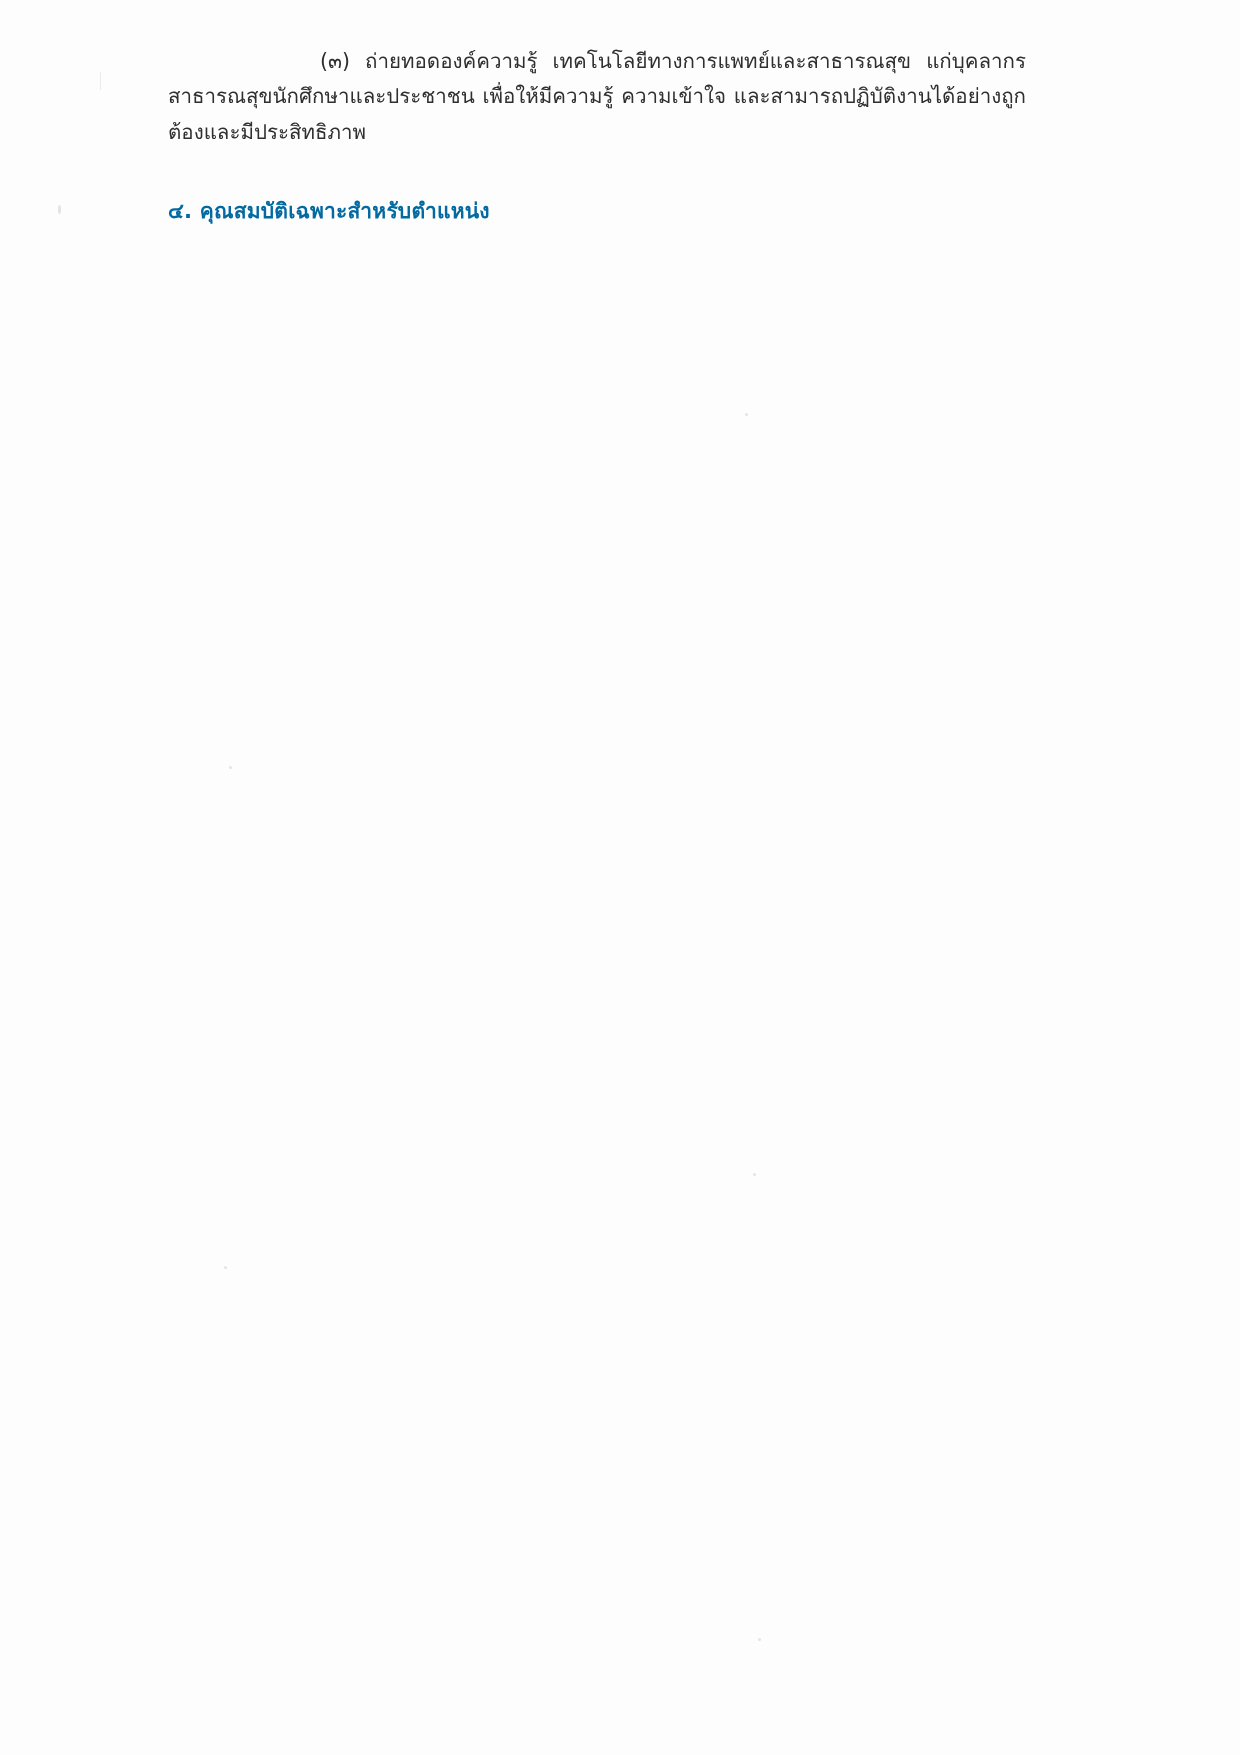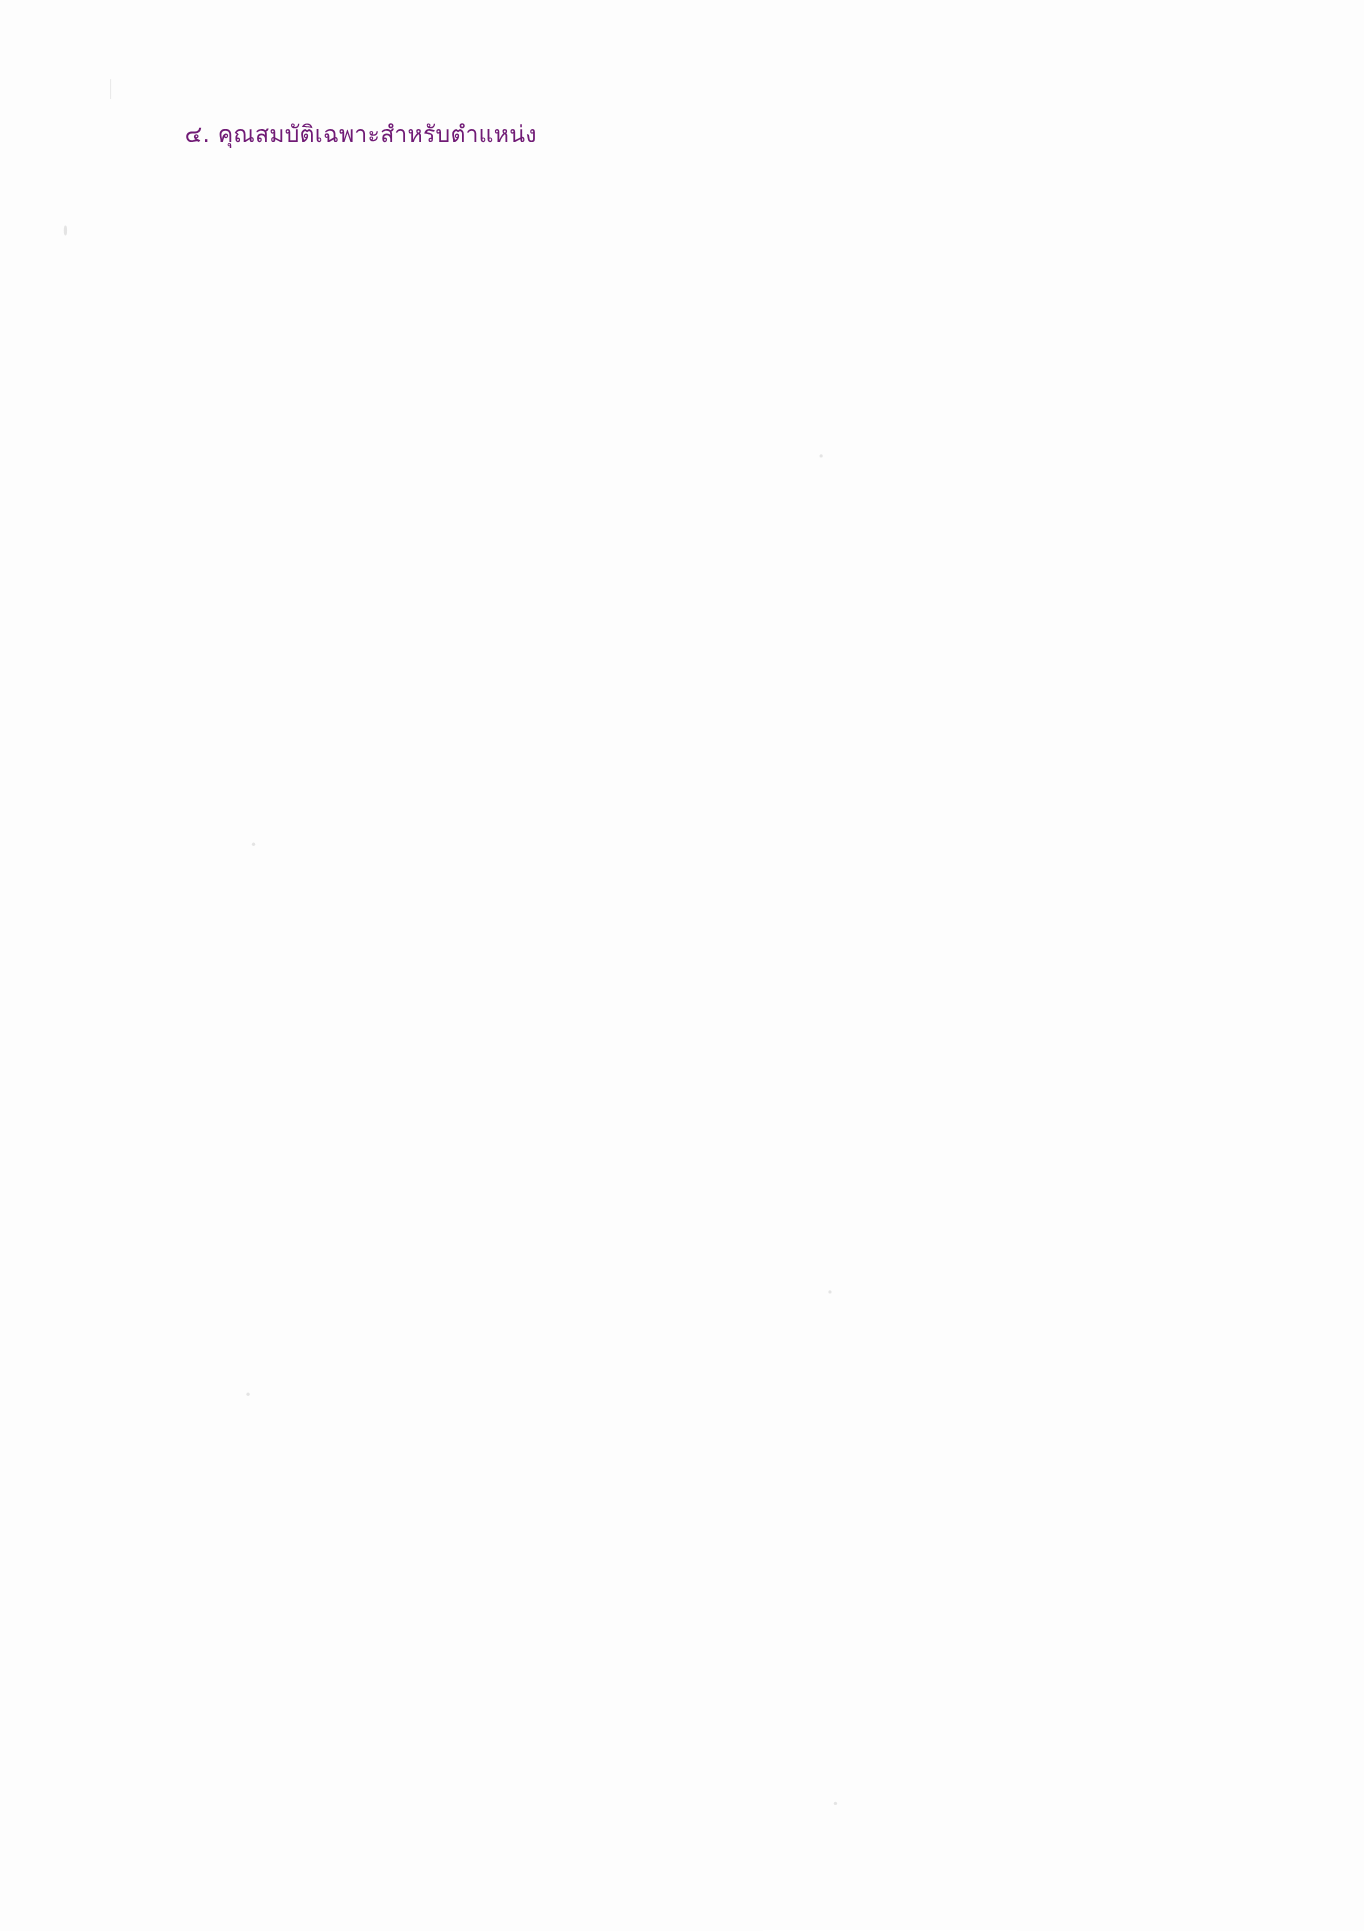--- a/index.html
+++ b/index.html
@@ -29,24 +29,24 @@
     text-justify: inter-word;
     color: #2f2f2f;
     margin: 0;
     word-spacing: 0.5px;
   }
   .para .indent {
     display: inline-block;
     width: 152px;
   }
   .section-heading {
-    margin-top: 61px;
+    margin-top: 44px;
     font-size: 21px;
-    font-weight: normal;
-    color: #701a75;
+    font-weight: bold;
+    color: #0369a1;
     letter-spacing: 0.2px;
   }
   .section-body {
     margin-top: 10px;
     font-size: 20.5px;
     line-height: 1.72;
     color: #2f2f2f;
     text-align: justify;
   }
   .section-body .indent {
@@ -74,18 +74,19 @@
   <div class="hairline" style="left:100px; top:72px; width:1px; height:18px;"></div>
   <div class="speck" style="left:58px; top:205px; width:3px; height:9px;"></div>
   <div class="speck" style="left:745px; top:413px; width:3px; height:3px;"></div>
   <div class="speck" style="left:229px; top:766px; width:3px; height:3px;"></div>
   <div class="speck" style="left:753px; top:1173px; width:3px; height:3px;"></div>
   <div class="speck" style="left:224px; top:1266px; width:3px; height:3px;"></div>
   <div class="speck" style="left:758px; top:1638px; width:3px; height:3px;"></div>
 
   <div class="content">
 
+    <p class="para"><span class="indent"></span><span>(๓) ถ่ายทอดองค์ความรู้ เทคโนโลยีทางการแพทย์และสาธารณสุข แก่บุคลากรสาธารณสุขนักศึกษาและประชาชน เพื่อให้มีความรู้ ความเข้าใจ และสามารถปฏิบัติงานได้อย่างถูกต้องและมีประสิทธิภาพ</span></p>
 
     <div class="section-heading">๔. คุณสมบัติเฉพาะสำหรับตำแหน่ง</div>
 
 
   </div>
 </div>
 
 </body></html>

